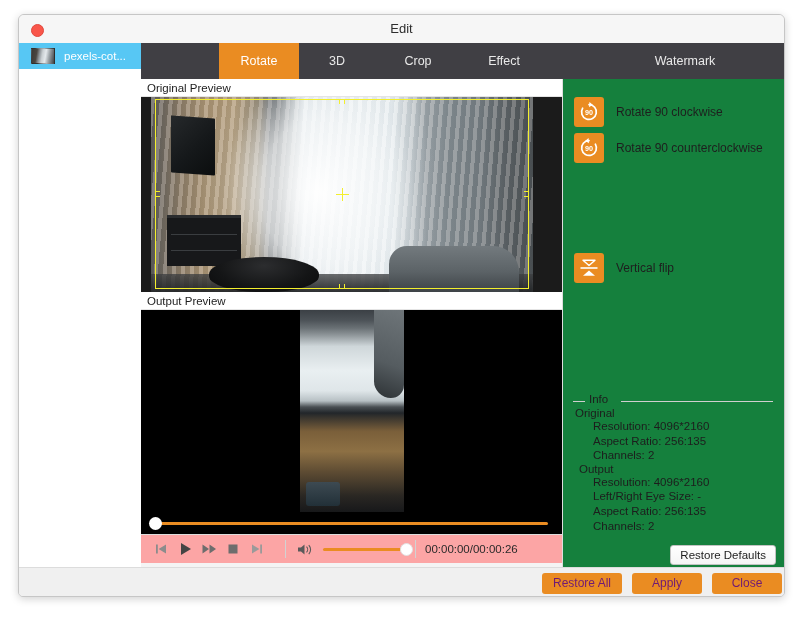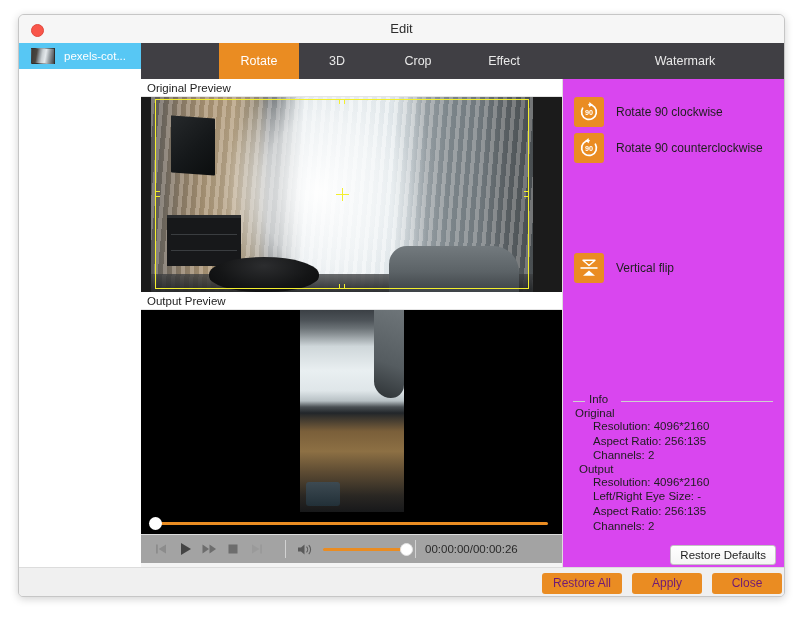--- a/index.html
+++ b/index.html
@@ -290,21 +290,21 @@
     left: 8px; top: 5px;
     width: 13px; height: 13px;
     border-radius: 50%;
     background: #ffffff;
   }
 
   
   #transport {
     position: relative;
     height: 28px;
-    background: #a3a3a3;
+    background: #fca5a5;
     border-top: 1px solid #dcdcdc;
   }
   #transport-buttons {
     position: absolute;
     left: 8px; top: 0;
     height: 28px;
     display: flex;
     align-items: center;
   }
   .tbtn {
@@ -356,21 +356,21 @@
     font-size: 11.5px;
     color: #2a2a2a;
   }
 
   
   #right-panel {
     position: absolute;
     left: 543px; top: 64px;
     width: 222px;
     height: 488px;
-    background: #d946ef;
+    background: #15803d;
     border-left: 1px solid #dedede;
   }
   .rotate-row {
     position: absolute;
     left: 11px;
     display: flex;
     align-items: center;
   }
   .rot-icon {
     width: 30px; height: 30px;

